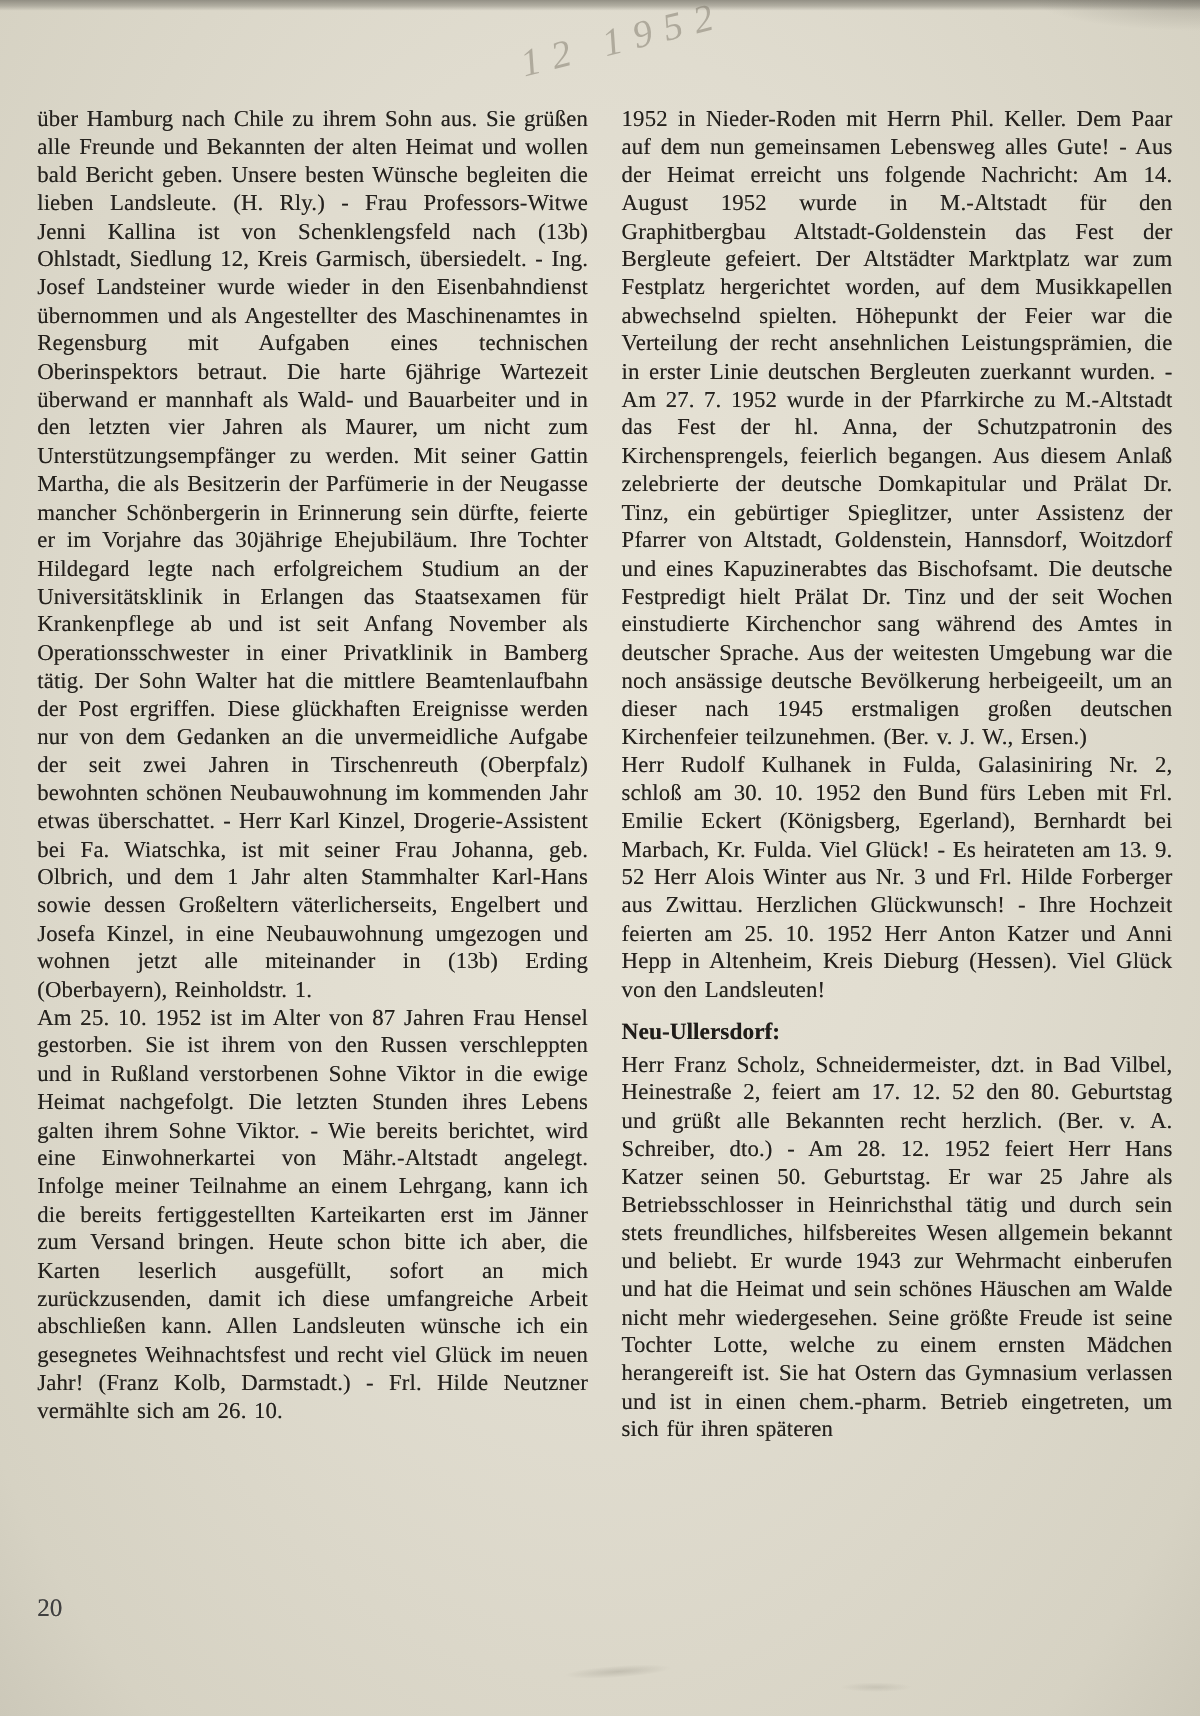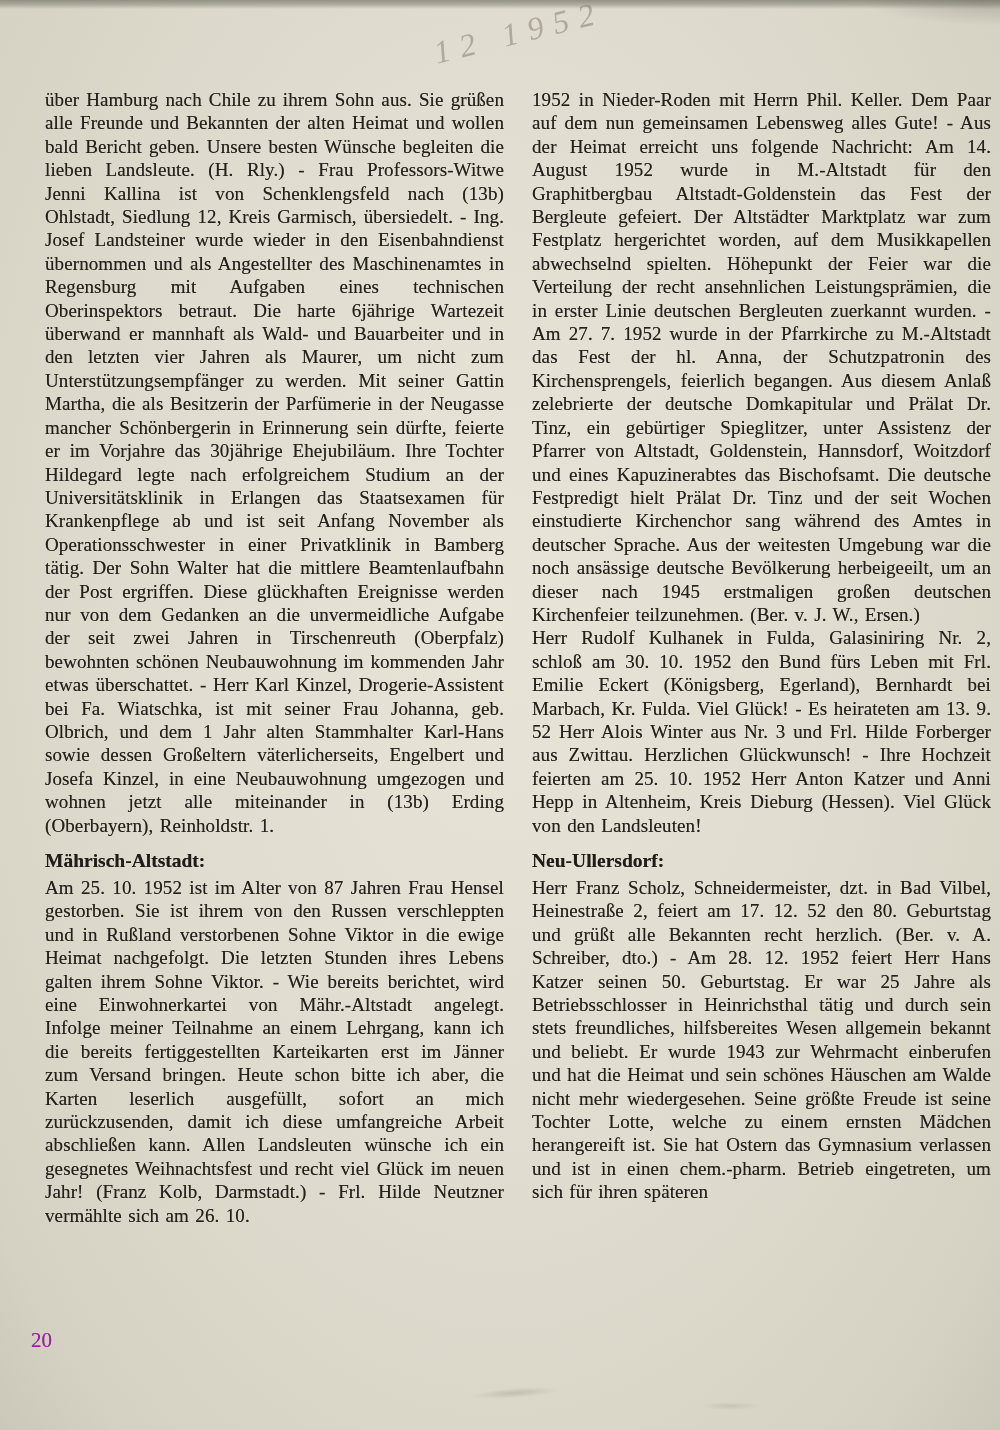--- a/index.html
+++ b/index.html
@@ -37,21 +37,21 @@
     font-style: italic;
     letter-spacing: 10px;
     color: rgba(125, 120, 105, 0.50);
     transform: rotate(-14deg);
     white-space: nowrap;
     user-select: none;
   }
   .columns {
     position: absolute;
     top: 88px;
-    left: 45px;
+    left: 31px;
     width: 946px;
     display: flex;
     gap: 28px;
   }
   .col {
     flex: 1 1 0;
     min-width: 0;
   }
   .col p {
     margin: 0;
@@ -69,21 +69,21 @@
     line-height: 23px;
     font-weight: bold;
     color: #1f1c19;
     text-shadow: 0 0 0.5px rgba(31,28,25,0.6);
   }
   .page-number {
     position: absolute;
     left: 31px;
     top: 1328px;
     font-size: 21px;
-    color: #a21caf;
+    color: #404040;
     text-shadow: 0 0 0.5px rgba(36,33,29,0.55);
   }
   .smudge-bottom {
     position: absolute;
     left: 470px;
     top: 1388px;
     width: 90px;
     height: 10px;
     background: radial-gradient(ellipse at center, rgba(120,116,104,0.25), rgba(120,116,104,0) 70%);
     transform: rotate(-4deg);
@@ -103,21 +103,20 @@
 <div class="paper"></div>
 <div class="scan-edge-top"></div>
 <div class="scan-corner"></div>
 
 <div class="handwritten-note">12 1952</div>
 
 <div class="columns">
 
   <div class="col">
     <p>über Hamburg nach Chile zu ihrem Sohn aus. Sie grüßen alle Freunde und Bekannten der alten Heimat und wollen bald Bericht geben. Unsere besten Wünsche begleiten die lieben Landsleute. (H. Rly.) - Frau Professors-Witwe Jenni Kallina ist von Schenklengsfeld nach (13b) Ohlstadt, Siedlung 12, Kreis Garmisch, übersiedelt. - Ing. Josef Landsteiner wurde wieder in den Eisenbahndienst übernommen und als Angestellter des Maschinenamtes in Regensburg mit Aufgaben eines technischen Oberinspektors betraut. Die harte 6jährige Wartezeit überwand er mannhaft als Wald- und Bauarbeiter und in den letzten vier Jahren als Maurer, um nicht zum Unterstützungsempfänger zu werden. Mit seiner Gattin Martha, die als Besitzerin der Parfümerie in der Neugasse mancher Schönbergerin in Erinnerung sein dürfte, feierte er im Vorjahre das 30jährige Ehejubiläum. Ihre Tochter Hildegard legte nach erfolgreichem Studium an der Universitätsklinik in Erlangen das Staatsexamen für Krankenpflege ab und ist seit Anfang November als Operationsschwester in einer Privatklinik in Bamberg tätig. Der Sohn Walter hat die mittlere Beamtenlaufbahn der Post ergriffen. Diese glückhaften Ereignisse werden nur von dem Gedanken an die unvermeidliche Aufgabe der seit zwei Jahren in Tirschenreuth (Oberpfalz) bewohnten schönen Neubauwohnung im kommenden Jahr etwas überschattet. - Herr Karl Kinzel, Drogerie-Assistent bei Fa. Wiatschka, ist mit seiner Frau Johanna, geb. Olbrich, und dem 1 Jahr alten Stammhalter Karl-Hans sowie dessen Großeltern väterlicherseits, Engelbert und Josefa Kinzel, in eine Neubauwohnung umgezogen und wohnen jetzt alle miteinander in (13b) Erding (Oberbayern), Reinholdstr. 1.</p>
-    <h3>Mährisch-Altstadt:</h3>
     <p>Am 25. 10. 1952 ist im Alter von 87 Jahren Frau Hensel gestorben. Sie ist ihrem von den Russen verschleppten und in Rußland verstorbenen Sohne Viktor in die ewige Heimat nachgefolgt. Die letzten Stunden ihres Lebens galten ihrem Sohne Viktor. - Wie bereits berichtet, wird eine Einwohnerkartei von Mähr.-Altstadt angelegt. Infolge meiner Teilnahme an einem Lehrgang, kann ich die bereits fertiggestellten Karteikarten erst im Jänner zum Versand bringen. Heute schon bitte ich aber, die Karten leserlich ausgefüllt, sofort an mich zurückzusenden, damit ich diese umfangreiche Arbeit abschließen kann. Allen Landsleuten wünsche ich ein gesegnetes Weihnachtsfest und recht viel Glück im neuen Jahr! (Franz Kolb, Darmstadt.) - Frl. Hilde Neutzner vermählte sich am 26. 10.</p>
   </div>
 
   <div class="col">
     <p>1952 in Nieder-Roden mit Herrn Phil. Keller. Dem Paar auf dem nun gemeinsamen Lebensweg alles Gute! - Aus der Heimat erreicht uns folgende Nachricht: Am 14. August 1952 wurde in M.-Altstadt für den Graphitbergbau Altstadt-Goldenstein das Fest der Bergleute gefeiert. Der Altstädter Marktplatz war zum Festplatz hergerichtet worden, auf dem Musikkapellen abwechselnd spielten. Höhepunkt der Feier war die Verteilung der recht ansehnlichen Leistungsprämien, die in erster Linie deutschen Bergleuten zuerkannt wurden. - Am 27. 7. 1952 wurde in der Pfarrkirche zu M.-Altstadt das Fest der hl. Anna, der Schutzpatronin des Kirchensprengels, feierlich begangen. Aus diesem Anlaß zelebrierte der deutsche Domkapitular und Prälat Dr. Tinz, ein gebürtiger Spieglitzer, unter Assistenz der Pfarrer von Altstadt, Goldenstein, Hannsdorf, Woitzdorf und eines Kapuzinerabtes das Bischofsamt. Die deutsche Festpredigt hielt Prälat Dr. Tinz und der seit Wochen einstudierte Kirchenchor sang während des Amtes in deutscher Sprache. Aus der weitesten Umgebung war die noch ansässige deutsche Bevölkerung herbeigeeilt, um an dieser nach 1945 erstmaligen großen deutschen Kirchenfeier teilzunehmen. (Ber. v. J. W., Ersen.)</p>
     <p>Herr Rudolf Kulhanek in Fulda, Galasiniring Nr. 2, schloß am 30. 10. 1952 den Bund fürs Leben mit Frl. Emilie Eckert (Königsberg, Egerland), Bernhardt bei Marbach, Kr. Fulda. Viel Glück! - Es heirateten am 13. 9. 52 Herr Alois Winter aus Nr. 3 und Frl. Hilde Forberger aus Zwittau. Herzlichen Glückwunsch! - Ihre Hochzeit feierten am 25. 10. 1952 Herr Anton Katzer und Anni Hepp in Altenheim, Kreis Dieburg (Hessen). Viel Glück von den Landsleuten!</p>
     <h3>Neu-Ullersdorf:</h3>
     <p>Herr Franz Scholz, Schneidermeister, dzt. in Bad Vilbel, Heinestraße 2, feiert am 17. 12. 52 den 80. Geburtstag und grüßt alle Bekannten recht herzlich. (Ber. v. A. Schreiber, dto.) - Am 28. 12. 1952 feiert Herr Hans Katzer seinen 50. Geburtstag. Er war 25 Jahre als Betriebsschlosser in Heinrichsthal tätig und durch sein stets freundliches, hilfsbereites Wesen allgemein bekannt und beliebt. Er wurde 1943 zur Wehrmacht einberufen und hat die Heimat und sein schönes Häuschen am Walde nicht mehr wiedergesehen. Seine größte Freude ist seine Tochter Lotte, welche zu einem ernsten Mädchen herangereift ist. Sie hat Ostern das Gymnasium verlassen und ist in einen chem.-pharm. Betrieb eingetreten, um sich für ihren späteren</p>
   </div>
 

